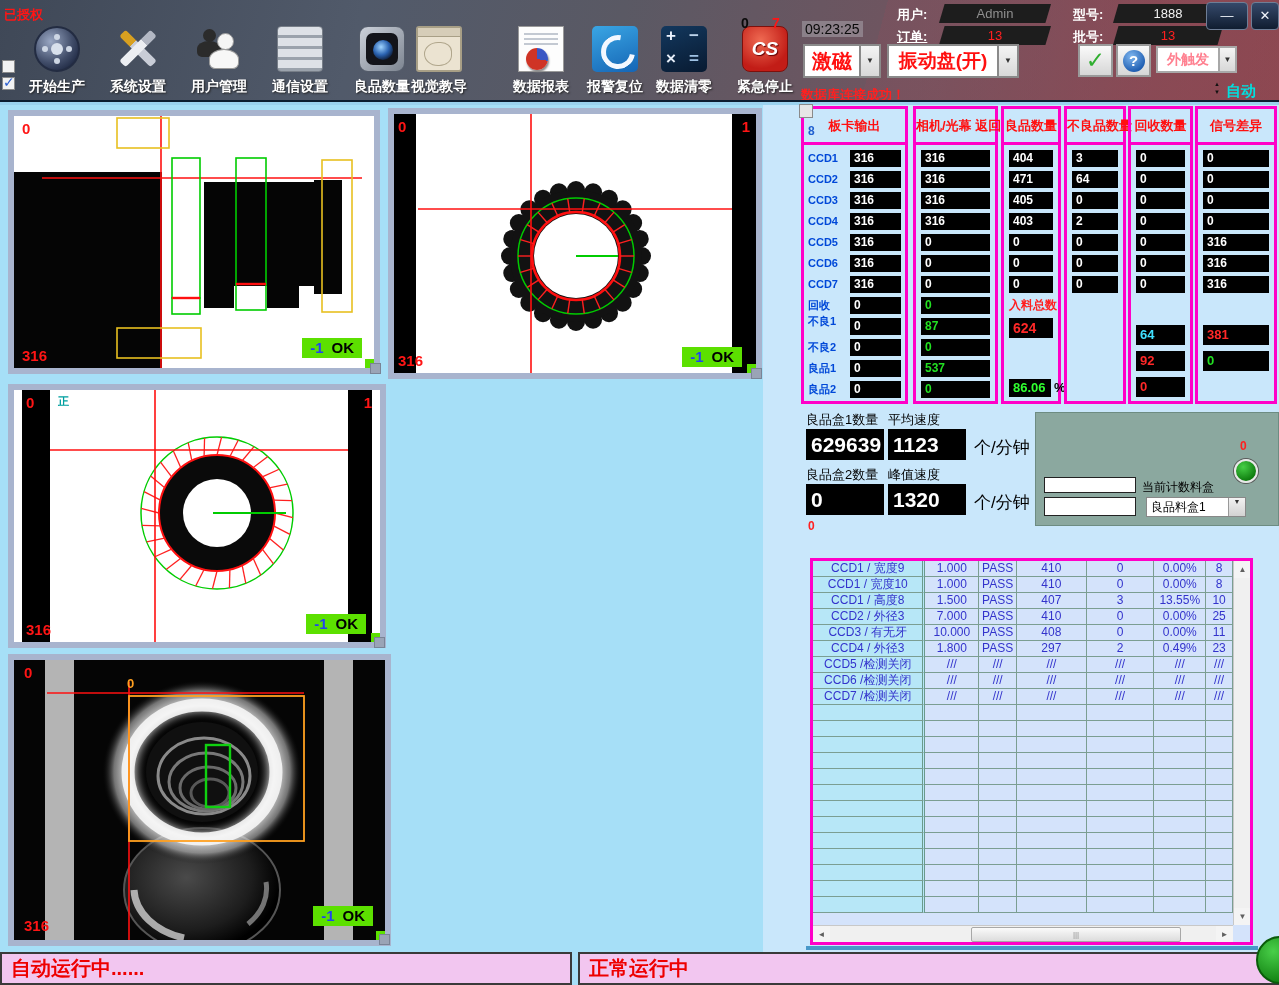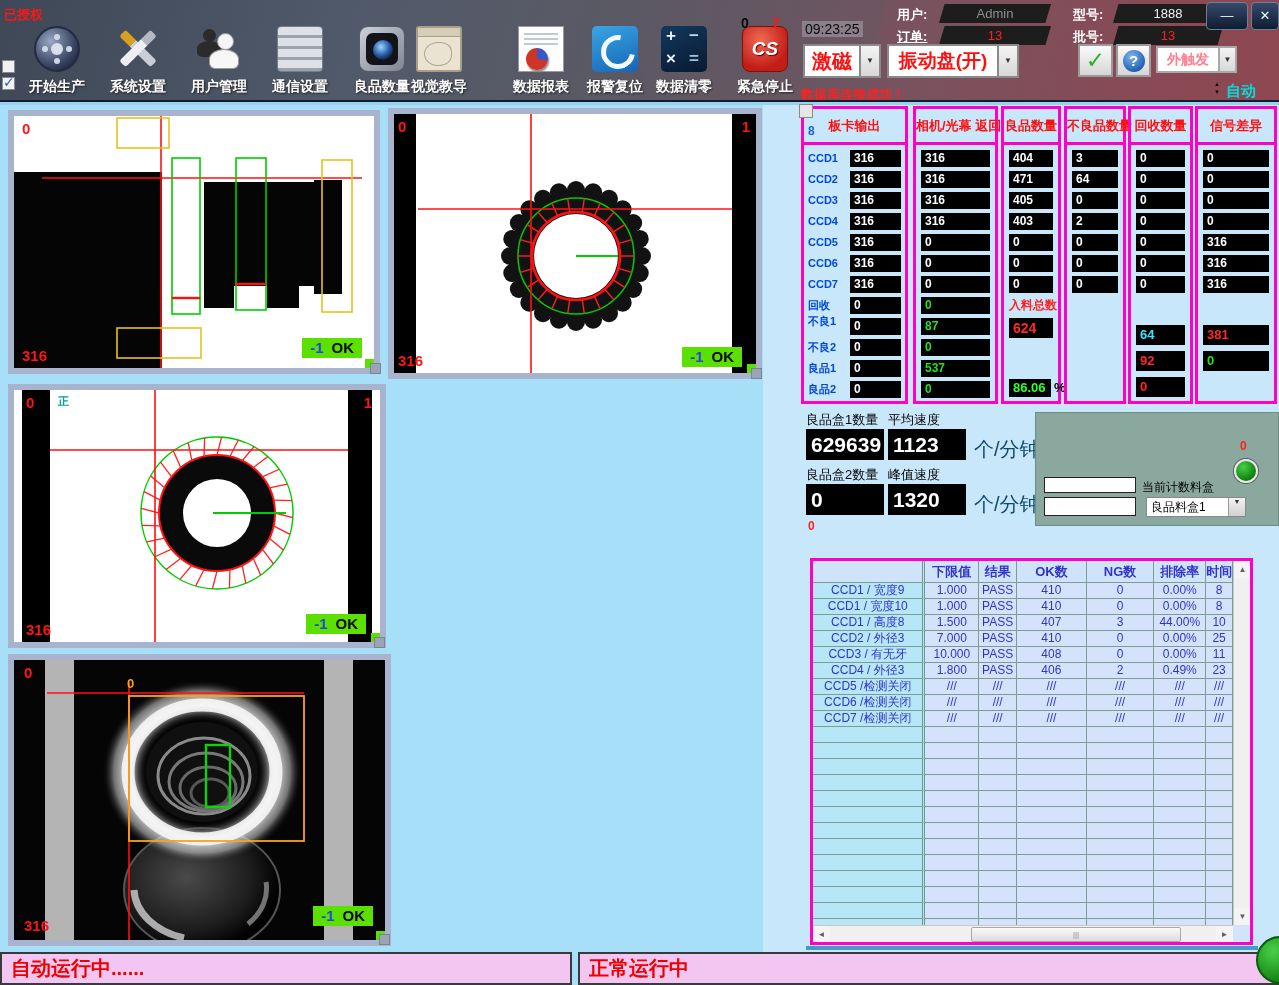--- a/index.html
+++ b/index.html
@@ -88,21 +88,21 @@
   .stats-corner { position:absolute; left:4px; top:16px; color:#2060d0; font-size:12px; font-weight:bold; line-height:12px; }
   .s-label { position:absolute; left:4px; width:42px; color:#0048d8; font-size:11px; font-weight:bold; line-height:17px; white-space:nowrap; }
   .s-box { position:absolute; height:17px; background:#000; color:#fff; font-size:12px; font-weight:bold; line-height:17px; padding-left:4px; white-space:nowrap; }
   .s-box.c-green { color:#22e022; } .s-box.c-cyan { color:#40e0ff; } .s-box.c-red { color:#ff2828; }
   .s-feed-label { position:absolute; left:5px; color:#ff2020; font-size:12px; font-weight:bold; }
   .stats-cbx { position:absolute; left:799px; top:104px; width:14px; height:14px; background:#e6e6e6; border:1px solid #8a8a8a; z-index:5; }
 
   
   .sp-label { position:absolute; color:#000; font-size:13px; }
   .sp-box { position:absolute; background:#000; color:#fff; font-size:21px; font-weight:bold; line-height:31px; padding-left:5px; height:31px; }
-  .sp-unit { position:absolute; color:#0c4a6e; font-size:20px; }
+  .sp-unit { position:absolute; color:#000000; font-size:17px; }
   .sp-note { position:absolute; color:#ff2020; font-size:12px; font-weight:bold; }
 
   .count-panel { position:absolute; left:1035px; top:412px; width:244px; height:114px; background:#8ba89f; border:1px solid #6d8c82; }
   .cp-input { position:absolute; left:8px; width:92px; background:#fff; border:1px solid #222; }
   .cp-label { position:absolute; left:106px; top:66px; color:#000; font-size:12px; }
   .cp-dd { position:absolute; left:110px; top:84px; width:100px; height:20px; background:#fff; border:1px solid #888; display:flex; }
   .cp-dd .ddv { flex:1; font-size:12px; line-height:18px; padding-left:4px; color:#000; }
   .cp-dd .ddb { width:17px; background:linear-gradient(#f2f2f2,#d2d2d2); border-left:1px solid #999; font-size:7px; text-align:center; color:#333; }
   .cp-led { position:absolute; left:198px; top:46px; width:24px; height:24px; border-radius:50%; background:radial-gradient(circle at 36% 30%,#46cf46,#0d7a0d 75%); border:2px solid #e8e8e8; box-shadow:0 0 0 1px #5a5a5a; }
   .cp-note { position:absolute; left:204px; top:26px; color:#ff2020; font-size:12px; font-weight:bold; }
@@ -566,29 +566,20 @@
     <input class="cp-input" style="top: 84px; height: 19px;">
     <span class="cp-label">当前计数料盒</span>
     <div class="cp-dd">
       <span class="ddv">良品料盒1</span>
       <span class="ddb">▼</span>
     </div>
   </div>
 
   <div id="results">
     <div class="r-grid">
-        <div class="r-row hdr">
-          <div class="r-cell name" style="width: 113px;"></div>
-          <div class="r-cell" style="width: 54px;">下限值</div>
-          <div class="r-cell" style="width: 38px;">结果</div>
-          <div class="r-cell" style="width: 70px;">OK数</div>
-          <div class="r-cell" style="width: 68px;">NG数</div>
-          <div class="r-cell" style="width: 52px;">排除率</div>
-          <div class="r-cell" style="width: 27px;">时间</div>
-        </div>
         <div class="r-row">
           <div class="r-cell name" style="width: 113px;">CCD1 / 宽度9</div>
           <div class="r-cell" style="width: 54px;">1.000</div>
           <div class="r-cell" style="width: 38px;">PASS</div>
           <div class="r-cell" style="width: 70px;">410</div>
           <div class="r-cell" style="width: 68px;">0</div>
           <div class="r-cell" style="width: 52px;">0.00%</div>
           <div class="r-cell" style="width: 27px;">8</div>
         </div>
         <div class="r-row">
@@ -599,21 +590,21 @@
           <div class="r-cell" style="width: 68px;">0</div>
           <div class="r-cell" style="width: 52px;">0.00%</div>
           <div class="r-cell" style="width: 27px;">8</div>
         </div>
         <div class="r-row">
           <div class="r-cell name" style="width: 113px;">CCD1 / 高度8</div>
           <div class="r-cell" style="width: 54px;">1.500</div>
           <div class="r-cell" style="width: 38px;">PASS</div>
           <div class="r-cell" style="width: 70px;">407</div>
           <div class="r-cell" style="width: 68px;">3</div>
-          <div class="r-cell" style="width: 52px;">44.00%</div>
+          <div class="r-cell" style="width: 52px;">13.55%</div>
           <div class="r-cell" style="width: 27px;">10</div>
         </div>
         <div class="r-row">
           <div class="r-cell name" style="width: 113px;">CCD2 / 外径3</div>
           <div class="r-cell" style="width: 54px;">7.000</div>
           <div class="r-cell" style="width: 38px;">PASS</div>
           <div class="r-cell" style="width: 70px;">410</div>
           <div class="r-cell" style="width: 68px;">0</div>
           <div class="r-cell" style="width: 52px;">0.00%</div>
           <div class="r-cell" style="width: 27px;">25</div>
@@ -624,21 +615,21 @@
           <div class="r-cell" style="width: 38px;">PASS</div>
           <div class="r-cell" style="width: 70px;">408</div>
           <div class="r-cell" style="width: 68px;">0</div>
           <div class="r-cell" style="width: 52px;">0.00%</div>
           <div class="r-cell" style="width: 27px;">11</div>
         </div>
         <div class="r-row">
           <div class="r-cell name" style="width: 113px;">CCD4 / 外径3</div>
           <div class="r-cell" style="width: 54px;">1.800</div>
           <div class="r-cell" style="width: 38px;">PASS</div>
-          <div class="r-cell" style="width: 70px;">406</div>
+          <div class="r-cell" style="width: 70px;">297</div>
           <div class="r-cell" style="width: 68px;">2</div>
           <div class="r-cell" style="width: 52px;">0.49%</div>
           <div class="r-cell" style="width: 27px;">23</div>
         </div>
         <div class="r-row">
           <div class="r-cell name" style="width: 113px;">CCD5 /检测关闭</div>
           <div class="r-cell" style="width: 54px;">///</div>
           <div class="r-cell" style="width: 38px;">///</div>
           <div class="r-cell" style="width: 70px;">///</div>
           <div class="r-cell" style="width: 68px;">///</div>

